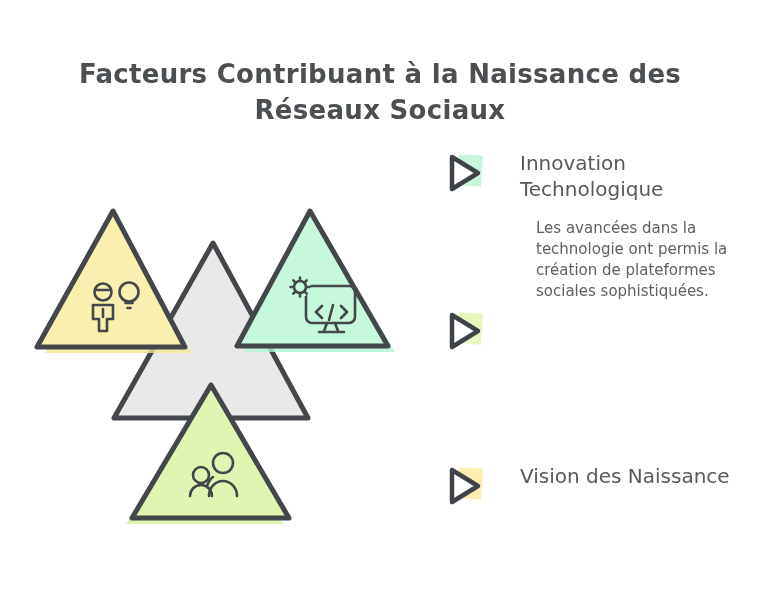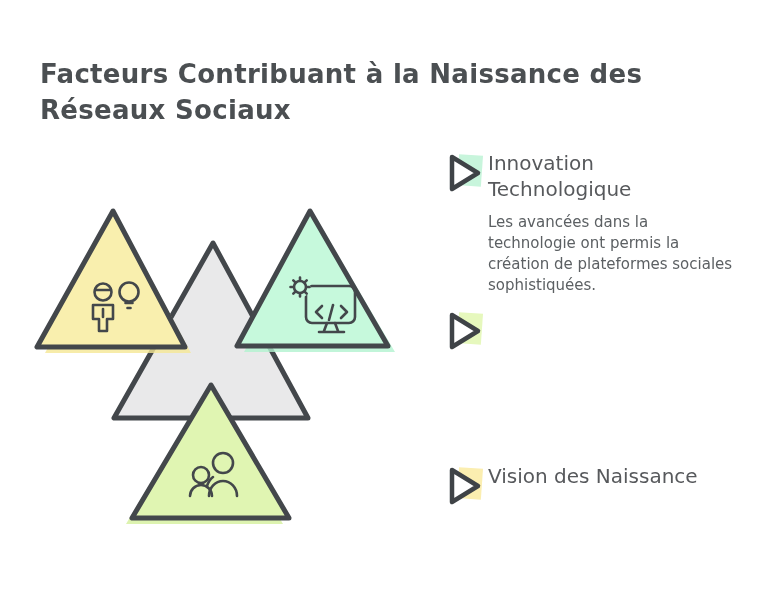--- a/index.html
+++ b/index.html
@@ -3,41 +3,42 @@
 <meta charset="utf-8">
 <style>
   html,body{margin:0;padding:0;}
   body{
     width:760px;height:609px;position:relative;overflow:hidden;
     background:#ffffff;
     font-family:"DejaVu Sans","Liberation Sans",sans-serif;
   }
   .page-title{
     position:absolute;top:40px;left:40px;width:680px;
+    text-align:center;
     font-size:26px;font-weight:bold;line-height:1.35;
     color:#4b4f52;letter-spacing:.3px;
   }
   .pyramid-graphic{
     position:absolute;left:0;top:180px;width:430px;height:360px;
   }
   .section{
     position:absolute;left:445px;width:300px;
-    display:flex;align-items:flex-start;
+    display:flex;align-items:flex-start;gap:32px;
   }
   .section-1{top:150px;}
   .section-2{top:308px;}
   .section-3{top:463px;}
   .bullet{flex:0 0 42px;margin-top:2px;}
   .section-text{margin-left:1px;width:250px;}
   .section-heading{
     font-size:20px;line-height:1.3;color:#57595c;
     margin:0 0 10px 0;font-weight:400;max-width:225px;
   }
   .section-body{
-    font-size:15px;line-height:1.4;color:#5c6063;margin:0;
+    font-size:15px;line-height:1.4;color:#5c6063;margin:16px;
     max-width:245px;
   }
 </style>
 </head>
 <body>
 
 <h1 class="page-title">Facteurs Contribuant à la Naissance des Réseaux Sociaux</h1>
 
 <svg class="pyramid-graphic" viewBox="0 0 430 360" xmlns="http://www.w3.org/2000/svg">
 

